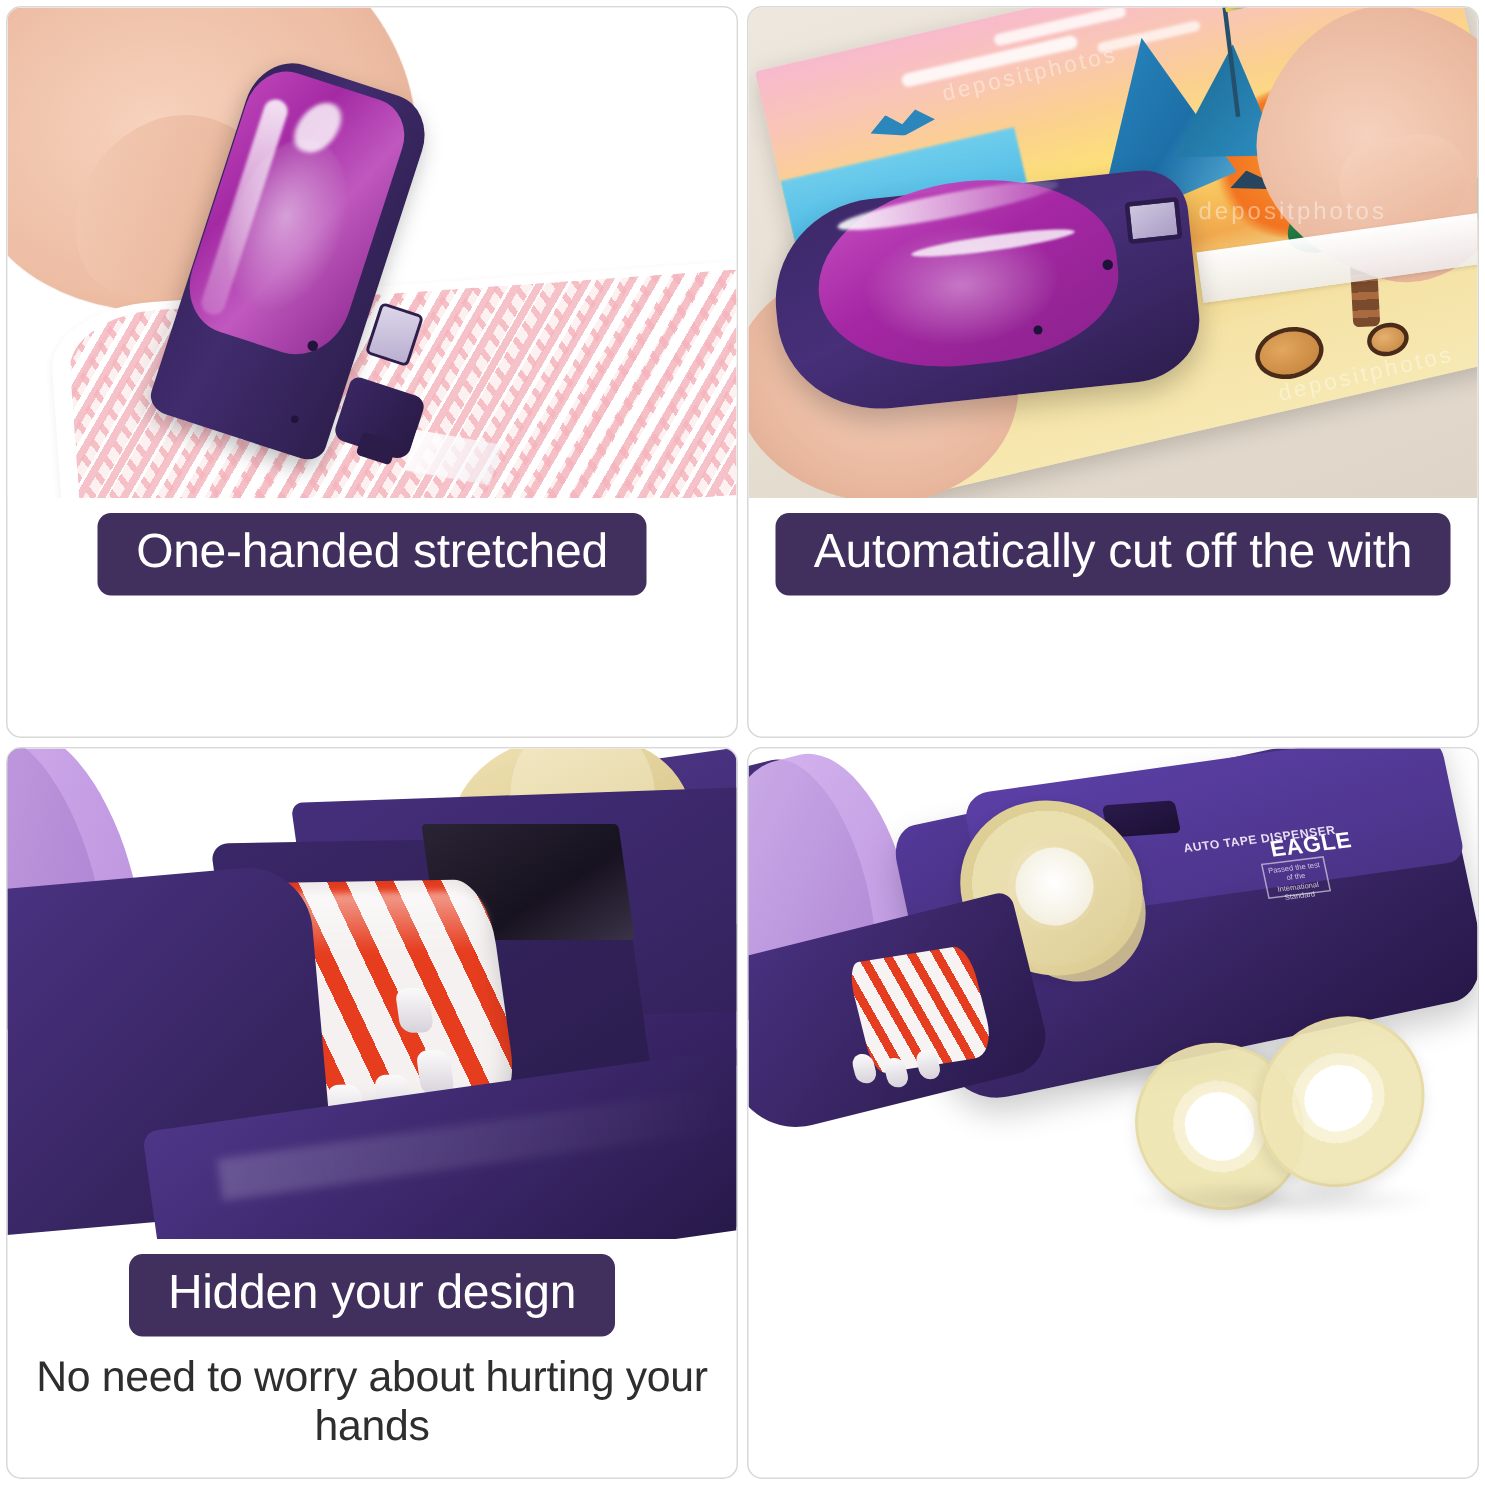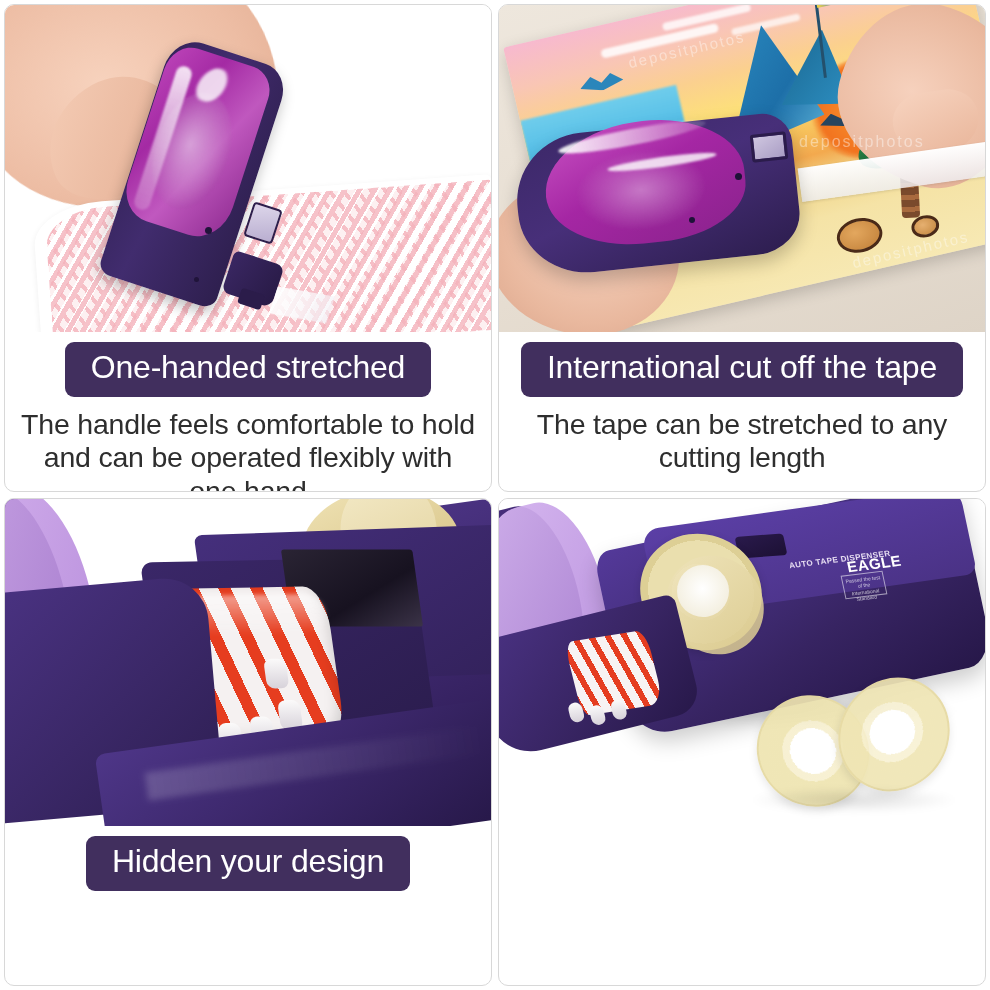--- a/index.html
+++ b/index.html
@@ -711,21 +711,20 @@
       <div class="ph p1-gloss2"></div>
       <div class="ph p1-slot"></div>
       <div class="ph p1-nose"></div>
       <div class="ph p1-tab"></div>
       <div class="ph p1-tape"></div>
       <div class="ph p1-dot1"></div>
       <div class="ph p1-dot2"></div>
     </div>
     <div class="caption-area">
       <div class="badge">One-handed stretched</div>
-      <div class="desc">The handle feels comfortable to hold and can be operated flexibly with one hand</div>
     </div>
   </div>
 
   <div class="panel">
     <div class="photo p2">
       <div class="ph p2-table"></div>
       <div class="ph p2-art">
         <div class="ph p2-sea2"></div>
         <div class="ph p2-sea"></div>
         <div class="ph p2-sun"></div>
@@ -755,22 +754,21 @@
       <div class="ph p2-body"></div>
       <div class="ph p2-lid"></div>
       <div class="ph p2-reel"></div>
       <div class="ph p2-lidgloss"></div>
       <div class="ph p2-lidgloss2"></div>
       <div class="ph p2-slot"></div>
       <div class="ph p2-dot"></div>
       <div class="ph p2-dot-b"></div>
     </div>
     <div class="caption-area">
-      <div class="badge">International cut off the tape</div>
-      <div class="desc">The tape can be stretched to any cutting length</div>
+      <div class="badge">Automatically cut off the with</div>
     </div>
   </div>
 
   <div class="panel">
     <div class="photo p3">
       <div class="ph p3-lidedge"></div>
       <div class="ph p3-lid"></div>
       <div class="ph p3-base"></div>
       <div class="ph p3-rightwall"></div>
       <div class="ph p3-tape"></div>
@@ -788,20 +786,21 @@
         <div class="p3-tooth" style="left:126px;top:52px;"></div>
         <div class="p3-tooth" style="left:12px; top:12px;"></div>
         <div class="p3-tooth" style="left:118px;top:10px;"></div>
       </div>
       <div class="ph p3-door"></div>
       <div class="ph p3-front"></div>
       <div class="ph p3-sheen"></div>
     </div>
     <div class="caption-area">
       <div class="badge">Hidden your design</div>
+      <div class="desc">No need to worry about hurting your hands</div>
     </div>
   </div>
 
   <div class="panel">
     <div class="photo p4">
       <div class="ph p4-shadow2"></div>
       <div class="ph p4-lidback"></div>
       <div class="ph p4-lid"></div>
       <div class="ph p4-base"></div>
       <div class="ph p4-body"></div>

